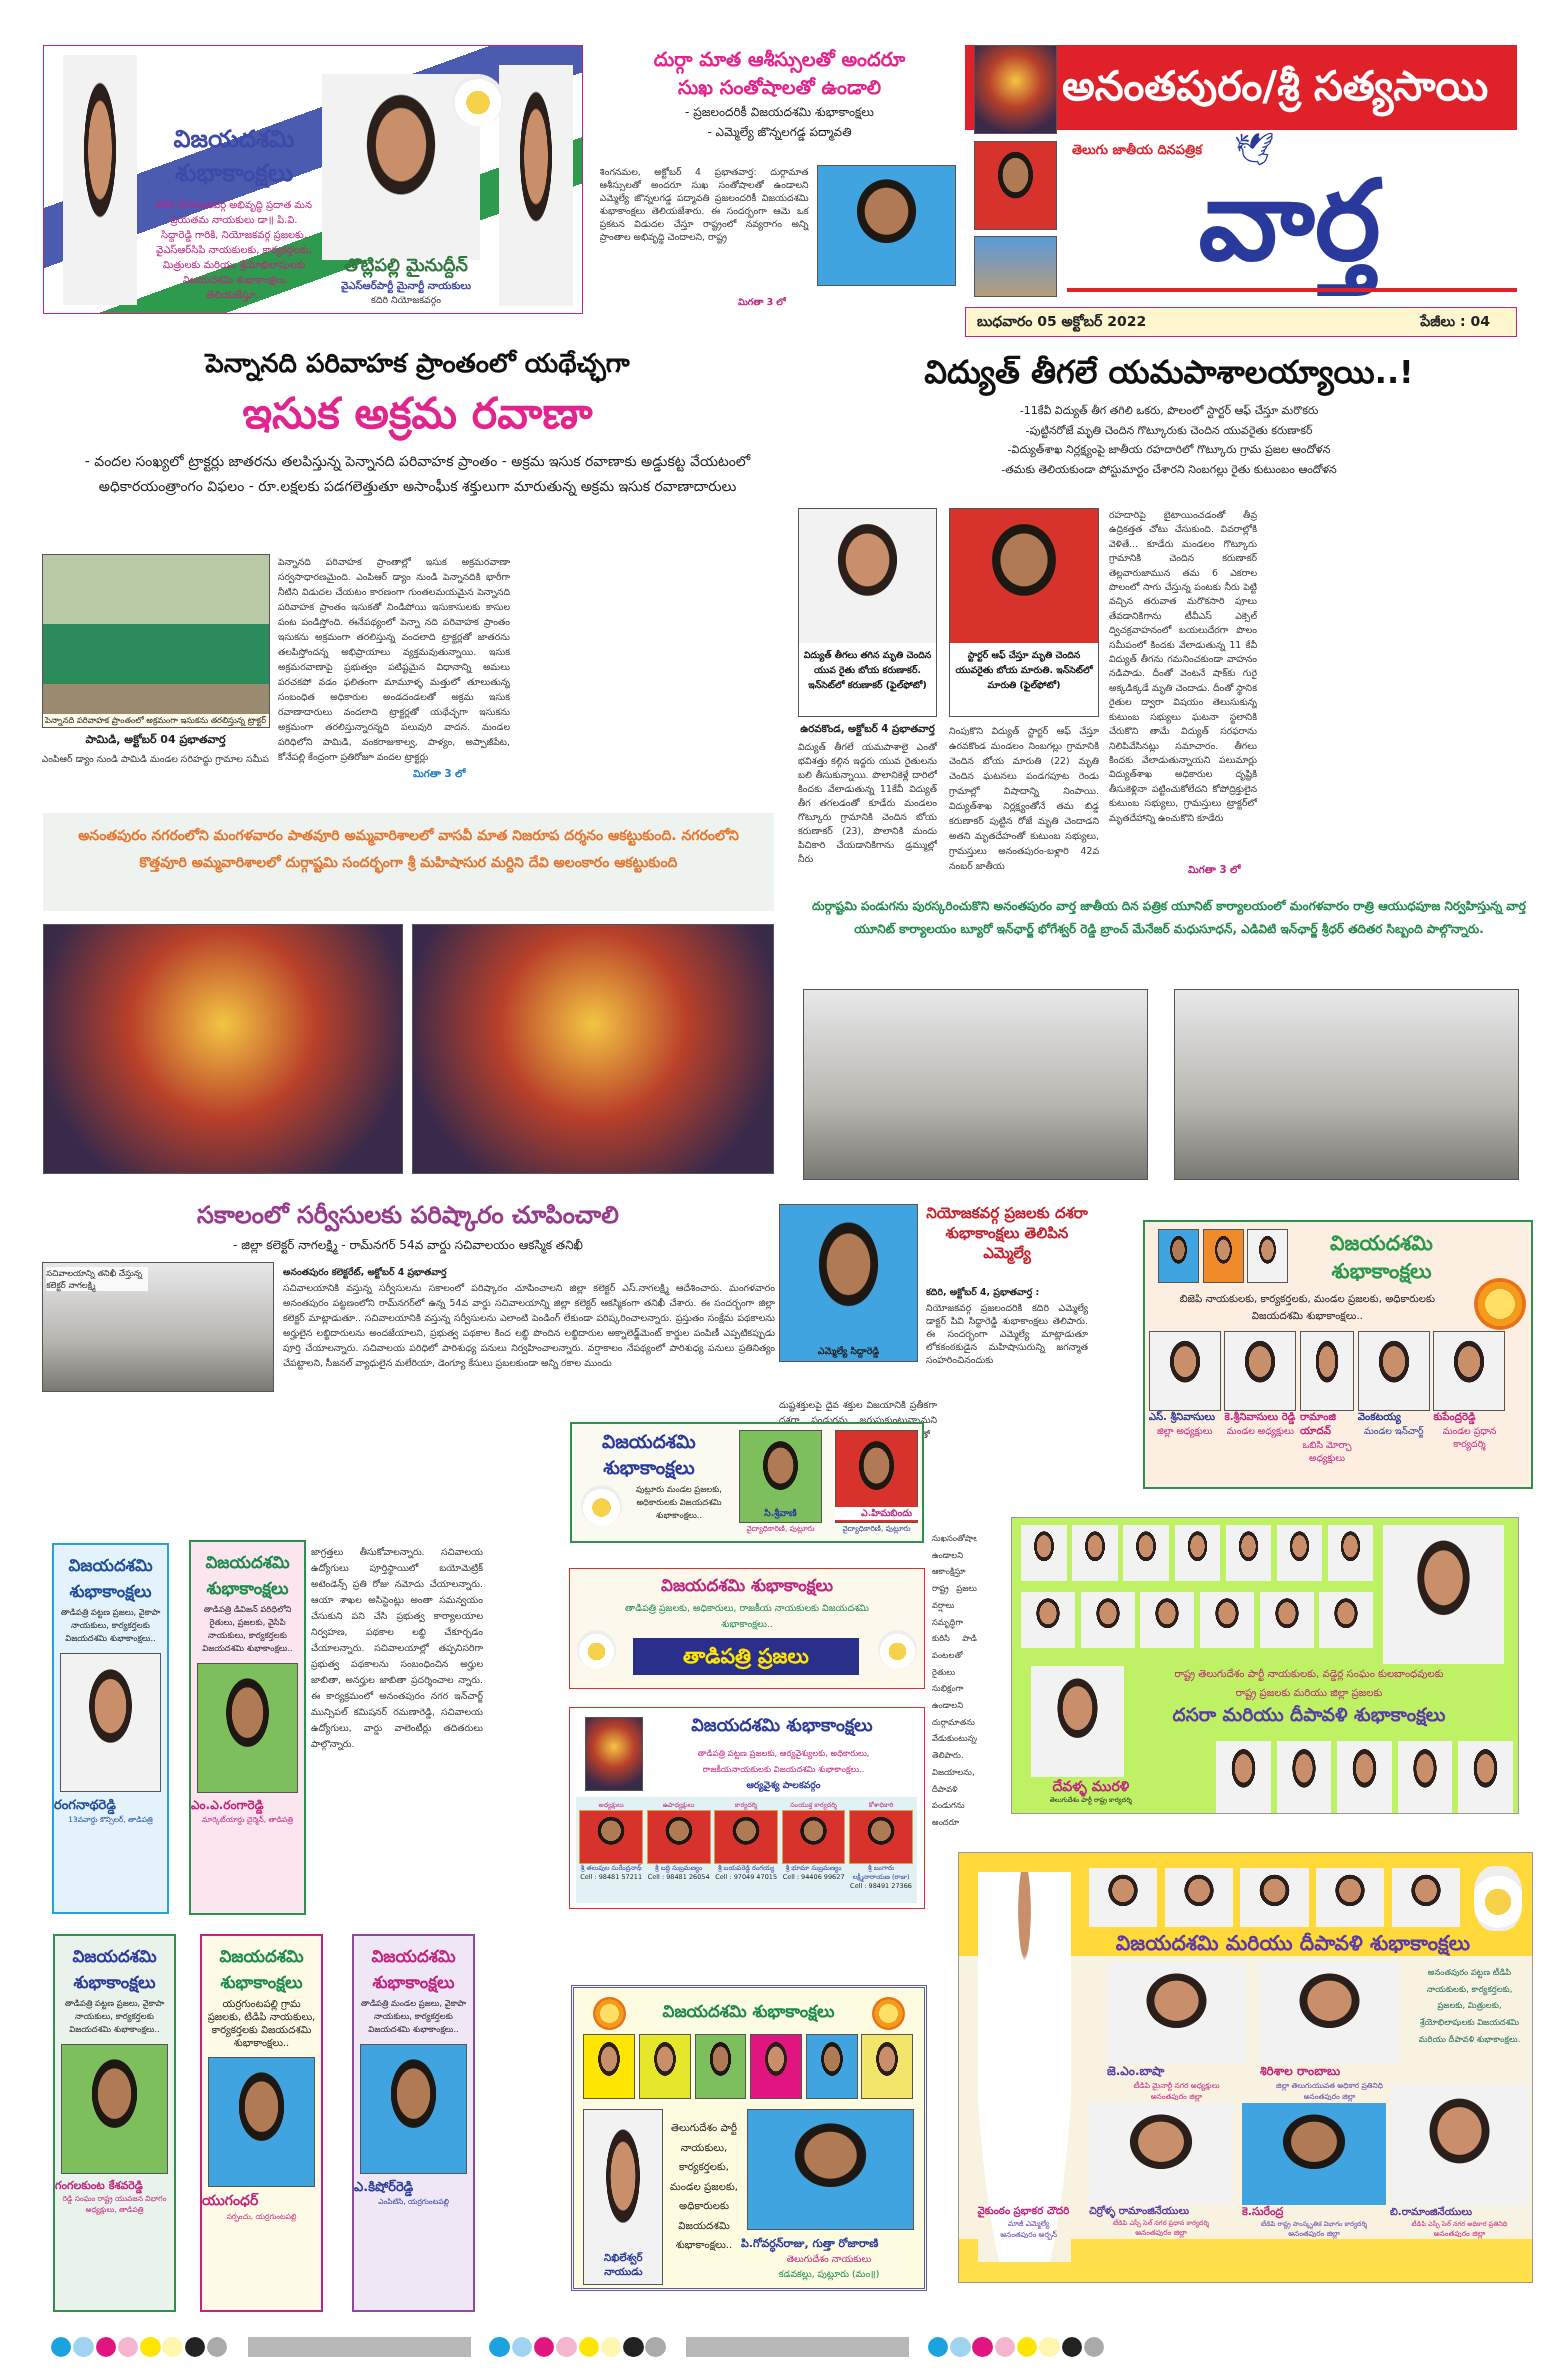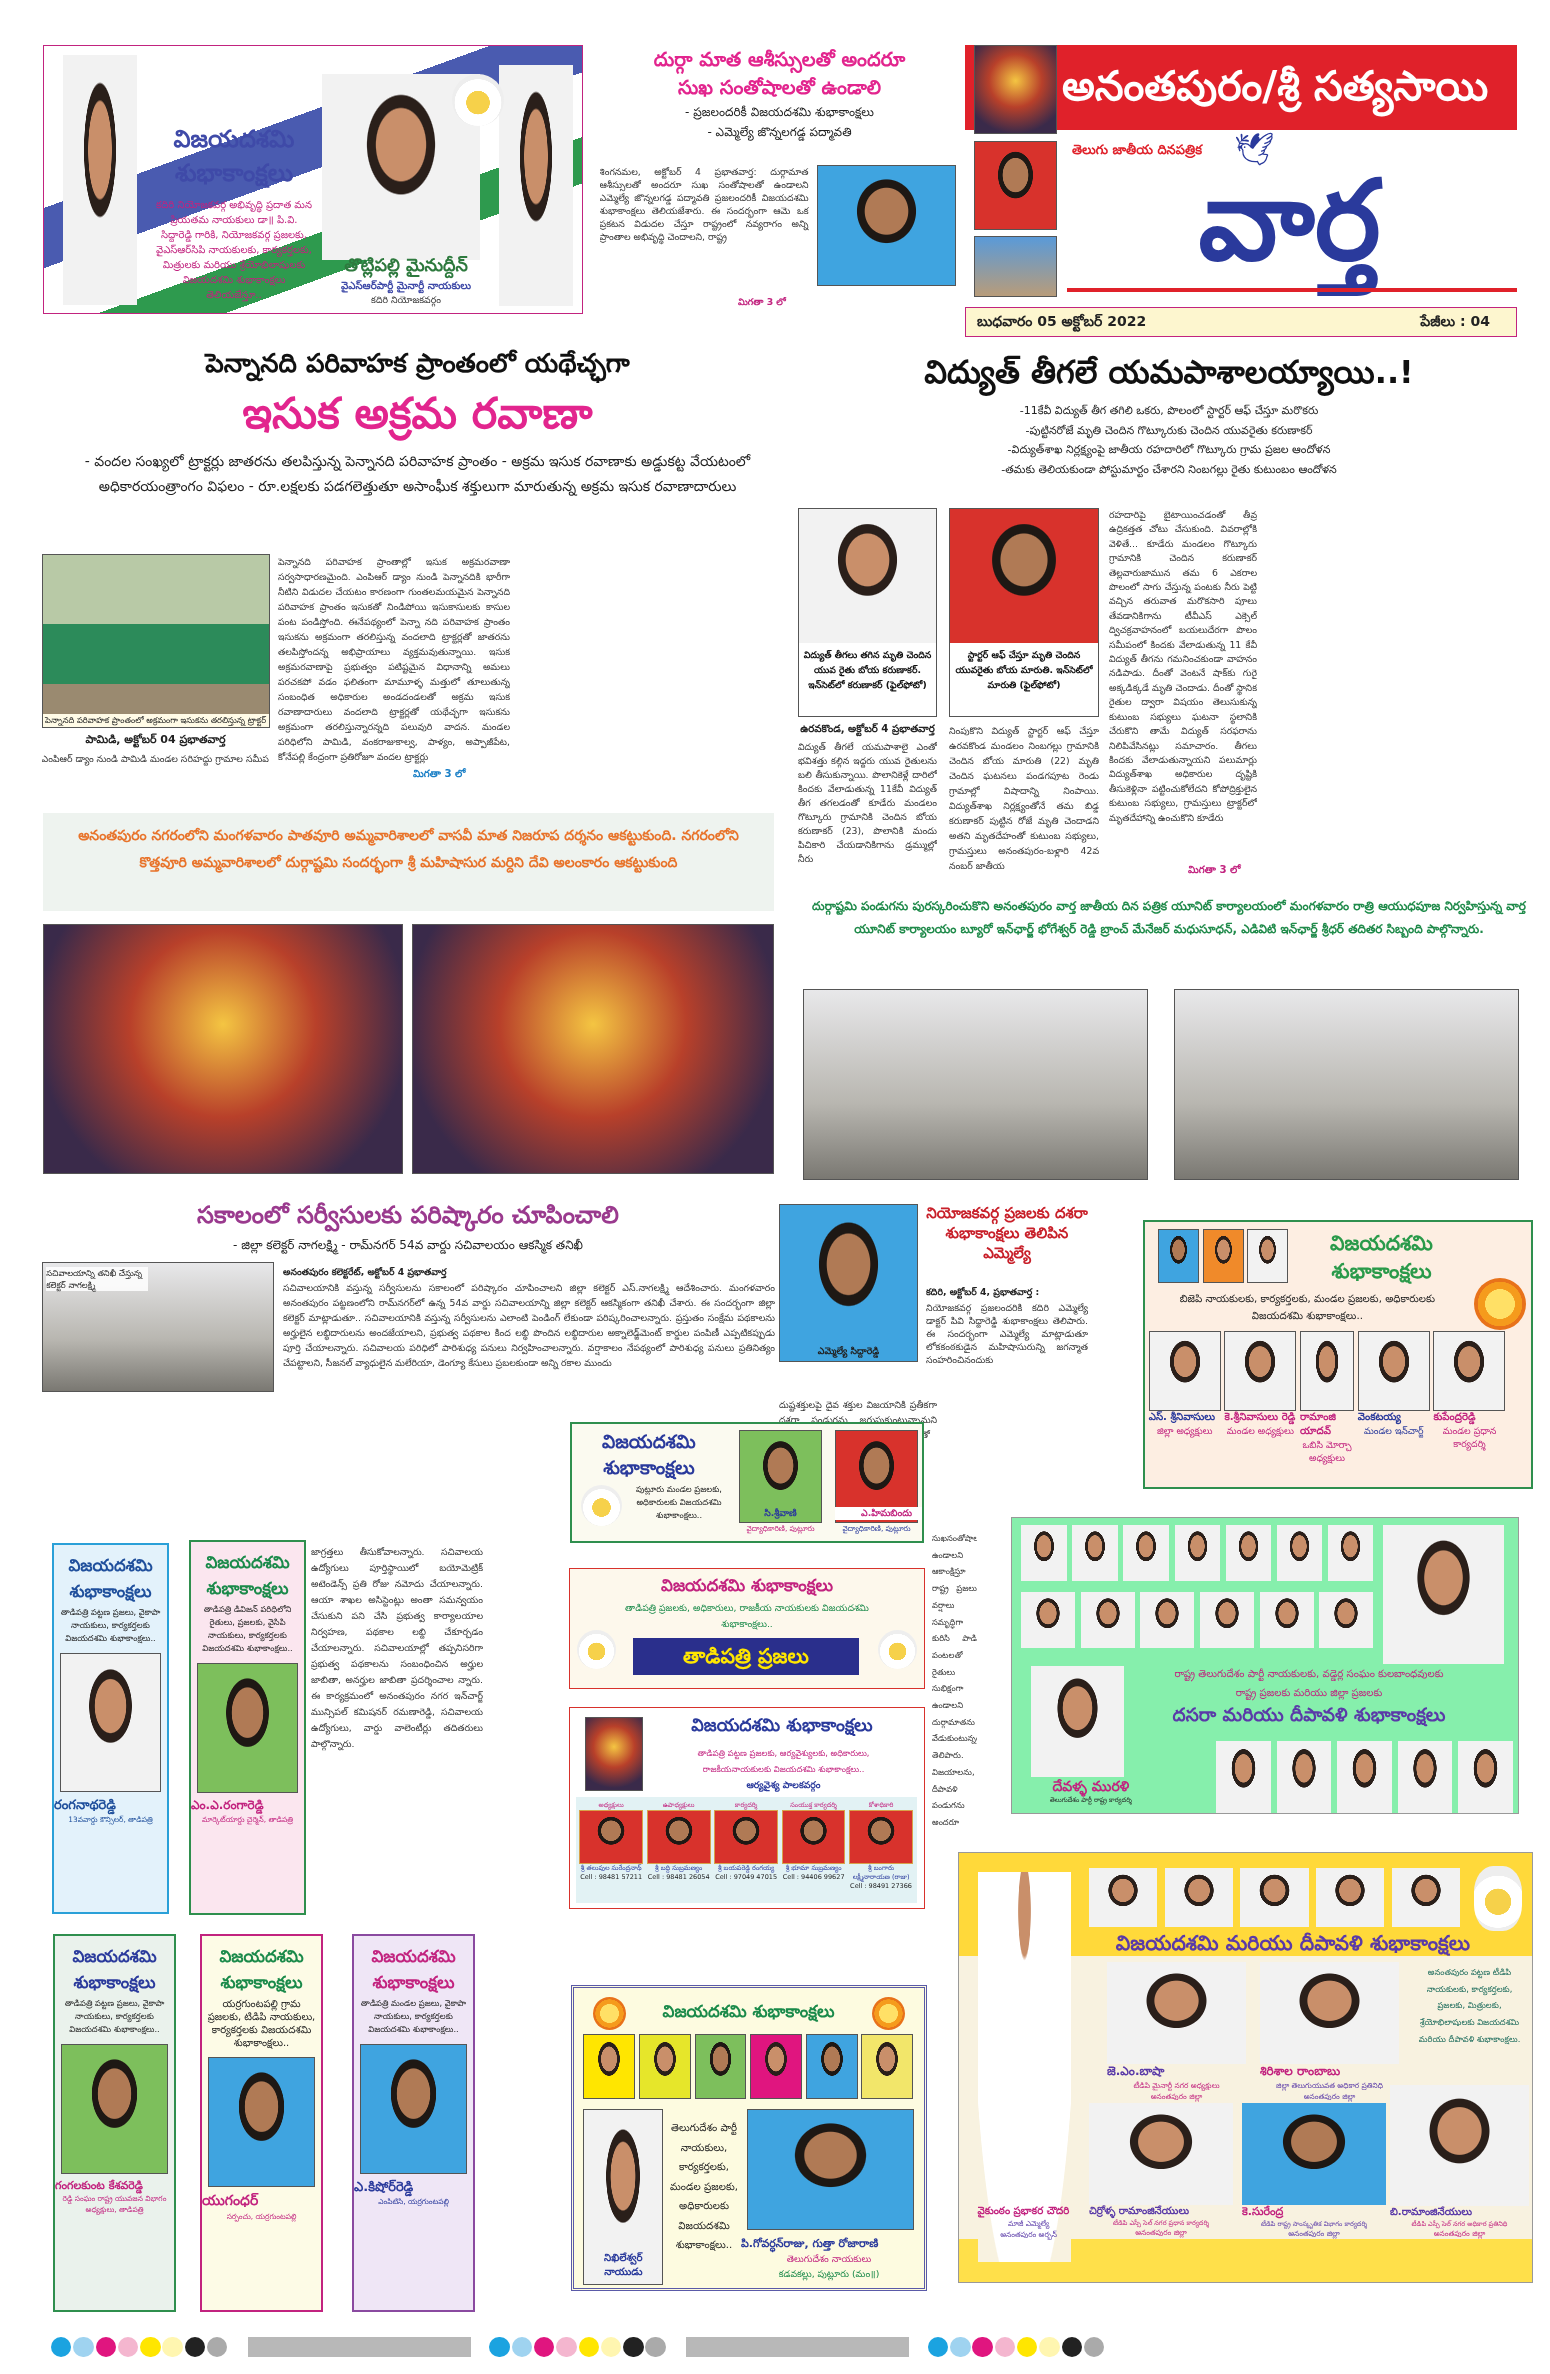--- a/index.html
+++ b/index.html
@@ -252,21 +252,21 @@
         <div class="role" style="color:#c2237f;font-size:6.5px;">కోశాధికారి</div>
         <div class="photo face red" style="height:54px;border:1.9px solid #d8a24a;"></div>
         <div class="role" style="font-size:6.5px;color:#2a3a9c;">శ్రీ బంగారు లక్ష్మీనారాయణ (రాజు)</div>
         <div class="role" style="font-size:6.5px;">Cell : 98491 27366</div>
       </div>
   </div>
 </div>
 
 <div class="abs txt" style="left:932px;top:1530px;width:45px;height:306px;font-size:8.3px;line-height:16.7px;">సుఖసంతోషాలతో ఉండాలని ఆకాంక్షిస్తూ రాష్ట్ర ప్రజలు వర్షాలు సమృద్ధిగా కురిసి పాడి పంటలతో రైతులు సుభిక్షంగా ఉండాలని దుర్గామాతను వేడుకుంటున్నట్లు తెలిపారు. విజయాలను, దీపావళి పండుగను అందరూ ఆనందంగా జరుపుకోవాలని ఆకాంక్షించారు.</div>
 
-<div class="abs ad" style="left:1011px;top:1517px;width:508px;height:297px;background:#86efac;border:0.9px solid #999;">
+<div class="abs ad" style="left:1011px;top:1517px;width:508px;height:297px;background:#bef264;border:0.9px solid #999;">
   <div class="abs" style="left:9.3px;top:7.4px;width:352px;height:56px;display:flex;gap:5.6px;">
     <div class="photo face" style="flex:1;border:none;"></div>
     <div class="photo face" style="flex:1;border:none;"></div>
     <div class="photo face" style="flex:1;border:none;"></div>
     <div class="photo face" style="flex:1;border:none;"></div>
     <div class="photo face" style="flex:1;border:none;"></div>
     <div class="photo face" style="flex:1;border:none;"></div>
     <div class="photo face" style="flex:1;border:none;"></div>
   </div>
   <div class="abs photo face" style="left:371px;top:7.4px;width:121px;height:139px;border:none;"></div>

